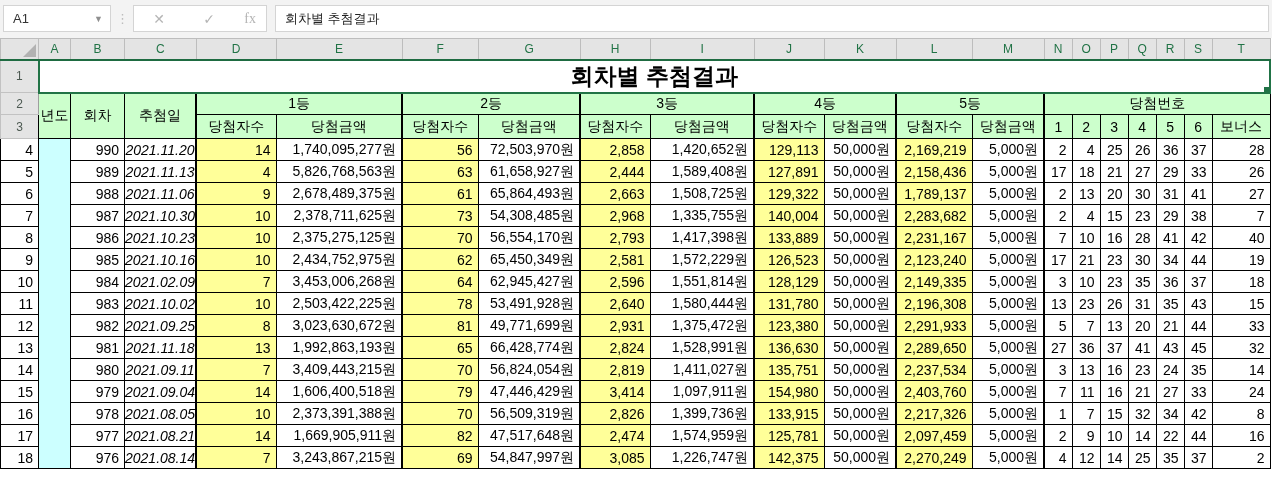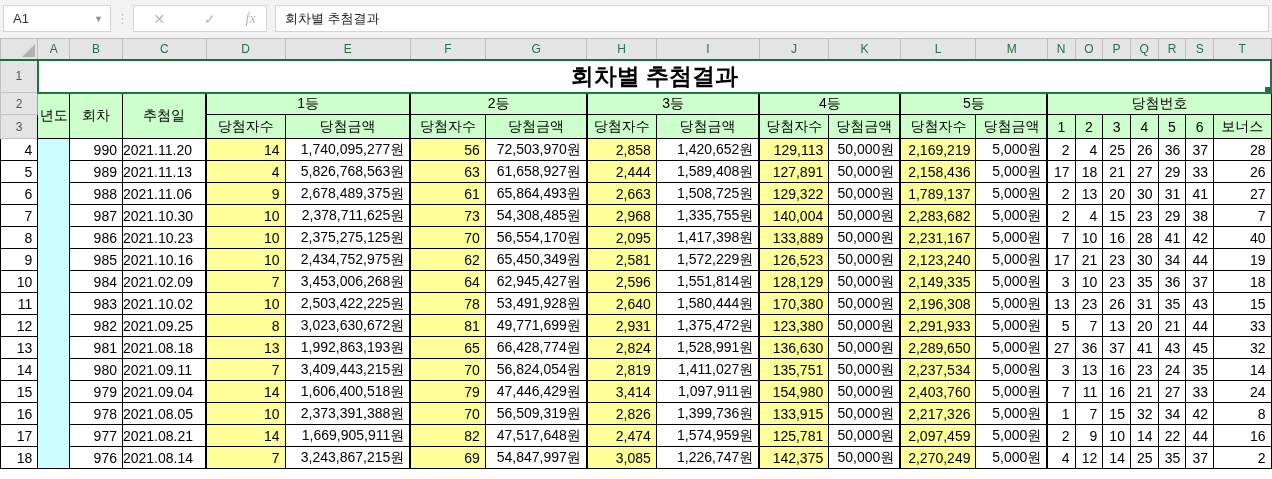--- a/index.html
+++ b/index.html
@@ -9,21 +9,21 @@
   
   .chrome { height:38px; background:#f3f3f3; display:flex; align-items:center;
     padding:5px 3px 6px 3px; }
   .name-box { width:108px; height:27px; background:#fff; border:1px solid #d4d4d4;
     display:flex; align-items:center; font-size:13px; color:#333; padding-left:9px;gap:12px; }
   .nb-arrow { margin-left:auto; padding-right:7px; color:#8f8f8f; font-size:9px; }
   .sep-dots { width:22px; text-align:center; color:#bdbdbd; font-size:13px; letter-spacing:-1px; }
   .fx-box { width:134px; height:27px; background:#fff; border:1px solid #d4d4d4;
     display:flex; align-items:center; justify-content:space-around; }
   .fx-box .ic { color:#b5b5b5; font-size:14px; width:30px; text-align:center; }
-  .fx-box .fx { font-family:"Liberation Serif","DejaVu Serif",serif; font-style:italic;
+  .fx-box .fx { font-family:"Liberation Serif","DejaVu Serif",serif; 
     font-size:14px; color:#b5b5b5; }
   .formula-input { flex:1; height:27px; background:#fff; border:1px solid #d4d4d4;
     margin-left:8px; display:flex; align-items:center; padding-left:9px;
     font-size:13px; color:#222; }
 
   
   .sheet-wrap { background:#ffffff; height:441px; }
   table.sheet { border-collapse:collapse; table-layout:fixed; }
   td, th { overflow:hidden; white-space:nowrap; }
 
@@ -49,21 +49,21 @@
   
   tr.hr2 { height:22px; } tr.hr3 { height:24px; }
   td.hcell { background:#ccffcc; border:1px solid #000; text-align:center;
     font-size:14px; color:#000; }
 
   
   tr.drow { height:22px; }
   tr.drow td { border:1px solid #000; font-size:14px; color:#000;
     text-align:right; padding-right:5px; background:#fff; }
   tr.drow td.yellow { background:#ffff99; }
-  tr.drow td.date { text-align:left; padding-right:12px; }
+  tr.drow td.date { text-align:center; padding-right:0;font-style:italic; }
   td.a-col { background:#ccffff !important; border:1px solid #000; }
   .grp { border-left:2px solid #000 !important; }
 </style>
 </head>
 <body>
 
 <div class="chrome">
   <div class="name-box">
     <span>A1</span>
     <span class="nb-arrow">▼</span>
@@ -261,21 +261,21 @@
           <td>7</td>
         </tr>
         <tr class="drow">
           <td class="gut">8</td>
           <td>986</td>
           <td class="date">2021.10.23</td>
           <td class="yellow grp">10</td>
           <td>2,375,275,125원</td>
           <td class="yellow grp">70</td>
           <td>56,554,170원</td>
-          <td class="yellow grp">2,095</td>
+          <td class="yellow grp">2,793</td>
           <td>1,417,398원</td>
           <td class="yellow grp">133,889</td>
           <td>50,000원</td>
           <td class="yellow grp">2,231,167</td>
           <td>5,000원</td>
           <td class="grp">7</td>
           <td>10</td>
           <td>16</td>
           <td>28</td>
           <td>41</td>
@@ -329,21 +329,21 @@
         <tr class="drow">
           <td class="gut">11</td>
           <td>983</td>
           <td class="date">2021.10.02</td>
           <td class="yellow grp">10</td>
           <td>2,503,422,225원</td>
           <td class="yellow grp">78</td>
           <td>53,491,928원</td>
           <td class="yellow grp">2,640</td>
           <td>1,580,444원</td>
-          <td class="yellow grp">170,380</td>
+          <td class="yellow grp">131,780</td>
           <td>50,000원</td>
           <td class="yellow grp">2,196,308</td>
           <td>5,000원</td>
           <td class="grp">13</td>
           <td>23</td>
           <td>26</td>
           <td>31</td>
           <td>35</td>
           <td>43</td>
           <td>15</td>
@@ -366,21 +366,21 @@
           <td>7</td>
           <td>13</td>
           <td>20</td>
           <td>21</td>
           <td>44</td>
           <td>33</td>
         </tr>
         <tr class="drow">
           <td class="gut">13</td>
           <td>981</td>
-          <td class="date">2021.08.18</td>
+          <td class="date">2021.11.18</td>
           <td class="yellow grp">13</td>
           <td>1,992,863,193원</td>
           <td class="yellow grp">65</td>
           <td>66,428,774원</td>
           <td class="yellow grp">2,824</td>
           <td>1,528,991원</td>
           <td class="yellow grp">136,630</td>
           <td>50,000원</td>
           <td class="yellow grp">2,289,650</td>
           <td>5,000원</td>

